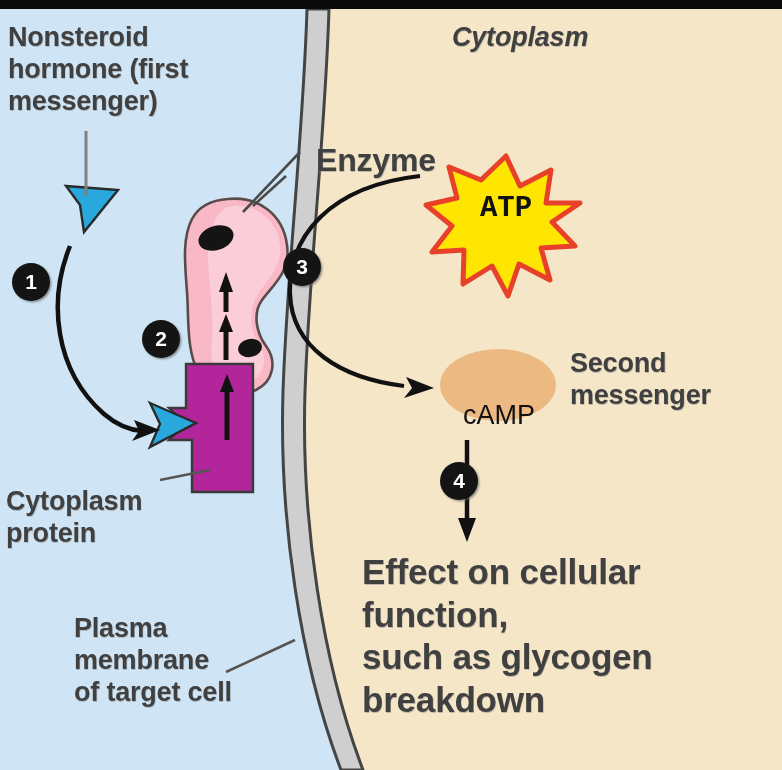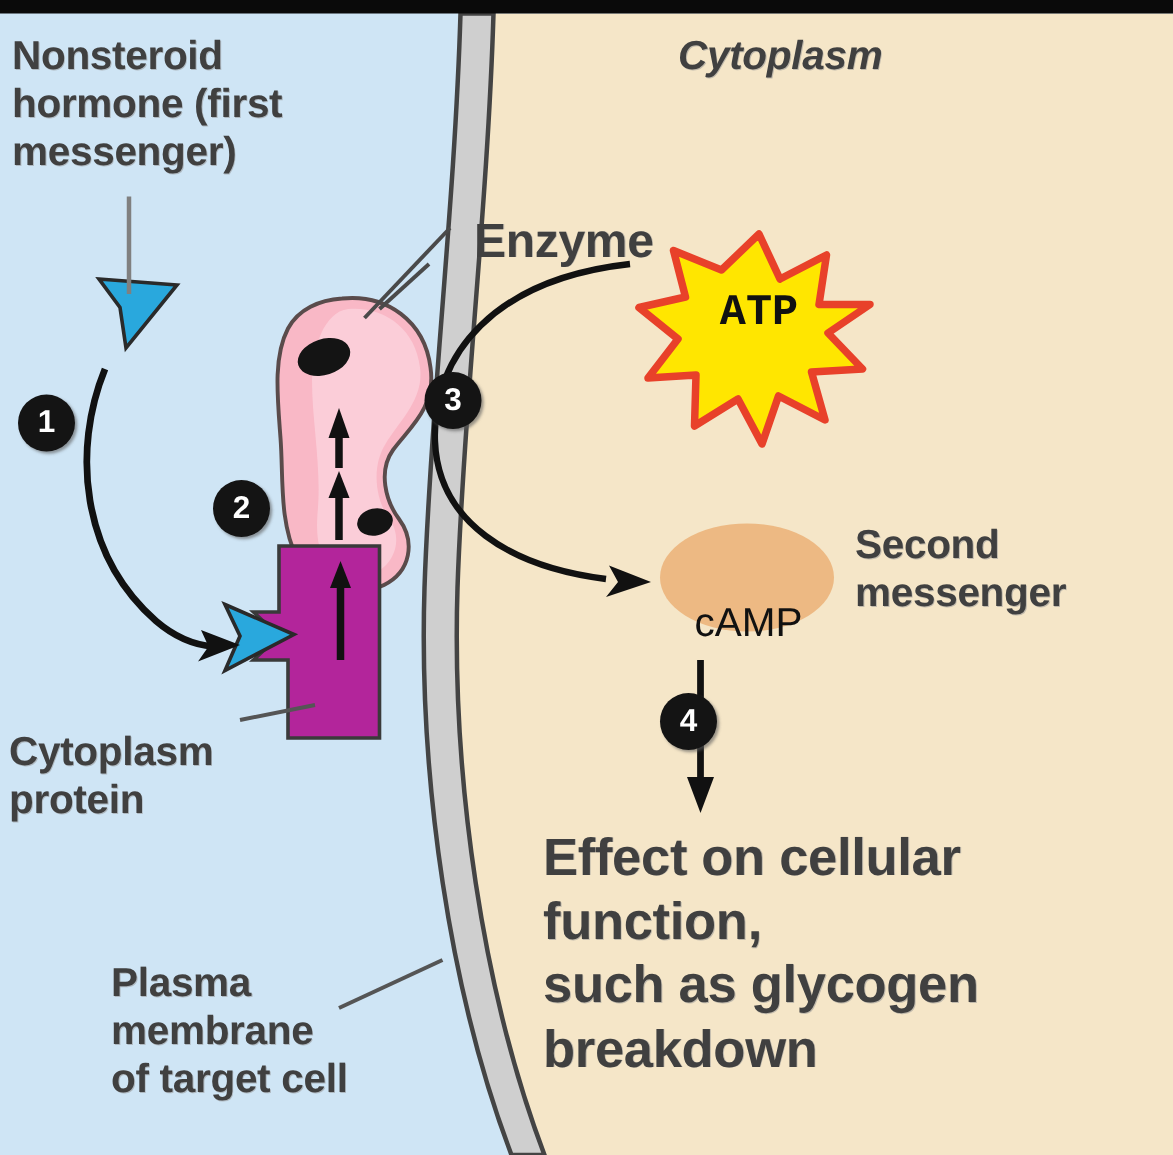--- a/index.html
+++ b/index.html
@@ -56,21 +56,21 @@
     font-size: 27px;
     width: 200px;
     line-height: 1.2;
   }
   #label-receptor {
     left: 6px; top: 486px;
     font-size: 27px;
     width: 190px;
   }
   #label-plasma {
-    left: 74px; top: 640px;
+    left: 74px; top: 613px;
     font-size: 27px;
     width: 225px;
   }
   #label-effect {
     left: 362px; top: 551px;
     font-size: 35px;
     width: 400px;
     line-height: 1.22;
   }
   #label-atp {

